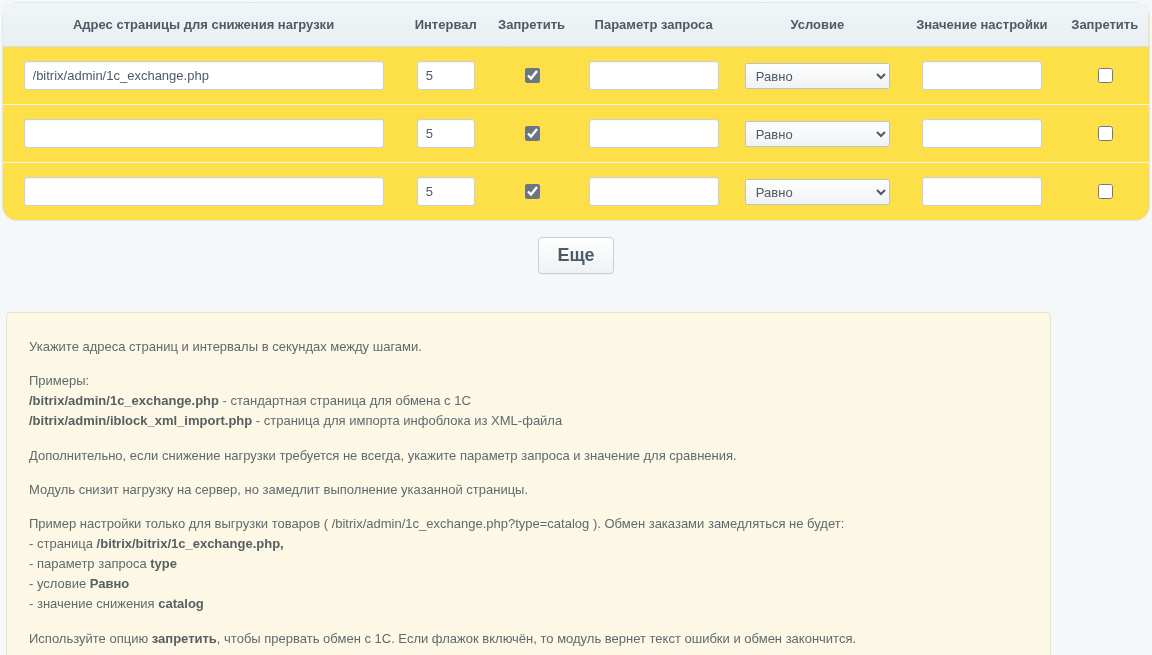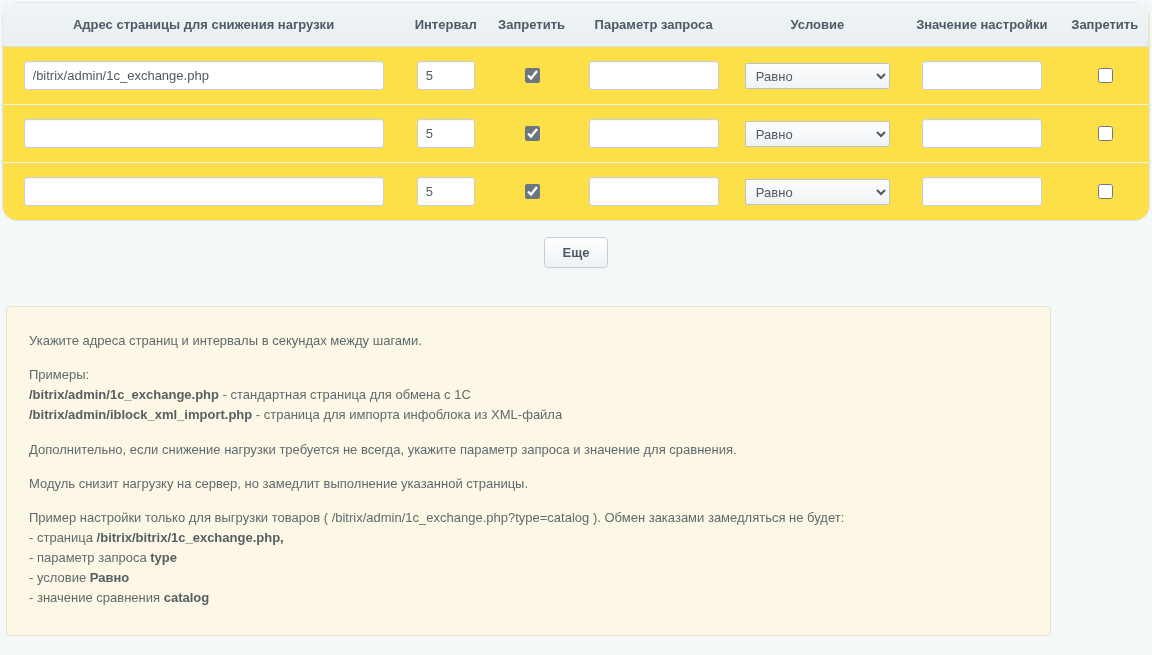--- a/index.html
+++ b/index.html
@@ -65,21 +65,21 @@
   }
   .more-wrap { text-align:center; padding: 14px 0 22px; }
   .btn-more {
     display:inline-block;
     padding: 7px 18px;
     border:1px solid #c6cfd5;
     border-radius:4px;
     background: linear-gradient(#ffffff,#eef2f4);
     color:#4c5b66;
     font-weight:bold;
-    font-size:13px;
+    font-size:18px;
     cursor:pointer;
     box-shadow: 0 1px 0 rgba(0,0,0,0.03);
   }
   .note {
     margin: 16px 8px 8px 6px;
     max-width: 1045px;
     background: #fdf8e6;
     border: 1px solid #e8e2c8;
     border-radius: 4px;
     padding: 24px 22px 26px;
@@ -149,15 +149,18 @@
     <b>/bitrix/admin/1c_exchange.php</b><span> - стандартная страница для обмена с 1С</span><br>
     <b>/bitrix/admin/iblock_xml_import.php</b><span> - страница для импорта инфоблока из XML-файла</span>
   </p>
   <p>Дополнительно, если снижение нагрузки требуется не всегда, укажите параметр запроса и значение для сравнения.</p>
   <p>Модуль снизит нагрузку на сервер, но замедлит выполнение указанной страницы.</p>
   <p>
     <span>Пример настройки только для выгрузки товаров ( /bitrix/admin/1c_exchange.php?type=catalog ). Обмен заказами замедляться не будет:</span><br>
     <span>- страница </span><b>/bitrix/bitrix/1c_exchange.php,</b><br>
     <span>- параметр запроса </span><b>type</b><br>
     <span>- условие </span><b>Равно</b><br>
-    <span>- значение сравнения </span><b>catalog</b>
+    <span>- значение снижения </span><b>catalog</b>
+  </p>
+  <p>
+    <span>Используйте опцию </span><b>запретить</b><span>, чтобы прервать обмен с 1С. Если флажок включён, то модуль вернет текст ошибки и обмен закончится.</span>
   </p>
 </div>
 
 </body></html>

